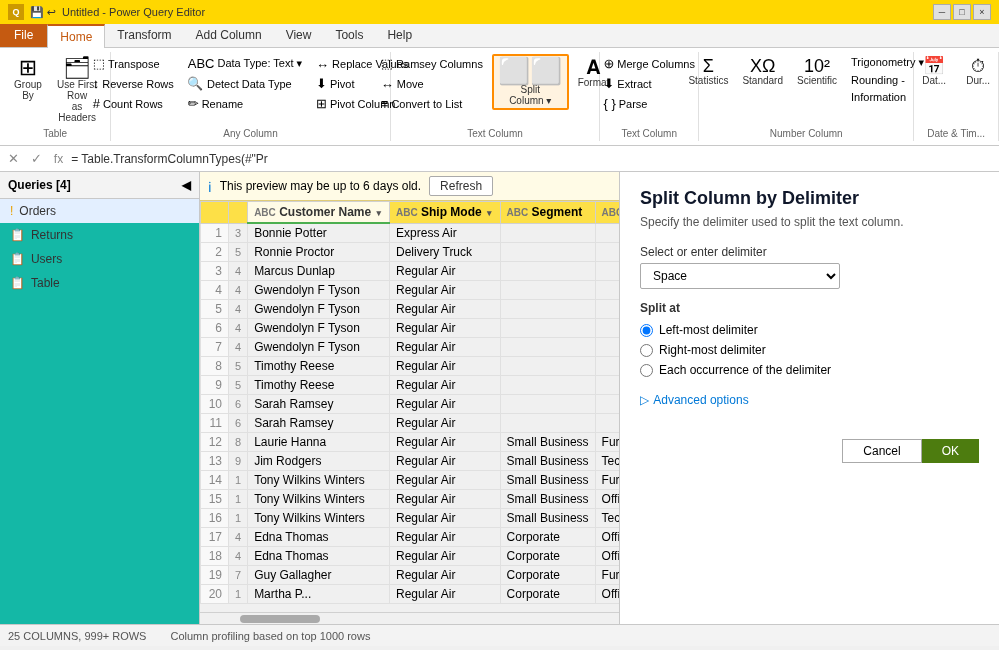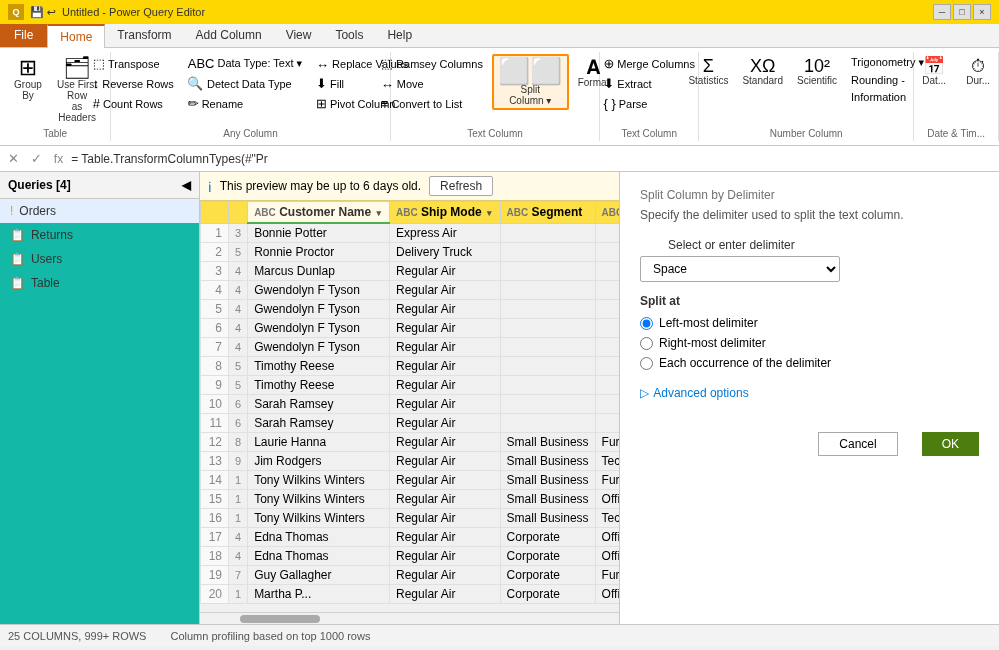--- a/index.html
+++ b/index.html
@@ -219,35 +219,34 @@
     .right-panel {
       width: 380px;
       background: white;
       border-left: 1px solid #c8c8c8;
       display: flex;
       flex-direction: column;
       padding: 16px 20px;
       overflow-y: auto;
     }
     .panel-title {
-      font-size: 12px;
-      font-weight: 400;
-      color: #737373;
+      font-size: 18px;
+      font-weight: 700;
+      color: #0f172a;
       margin-bottom: 6px;
     }
     .panel-subtitle {
       font-size: 12px;
       color: #555;
       margin-bottom: 16px;
     }
     .panel-label {
       font-size: 12px;
       color: #333;
       margin-bottom: 4px;
-      margin-left: 28px;
     }
     .panel-select {
       width: 200px;
       padding: 4px 8px;
       border: 1px solid #aaa;
       border-radius: 2px;
       font-size: 12px;
       background: white;
       margin-bottom: 12px;
     }
@@ -373,21 +372,21 @@
           <span>Rename</span>
         </div>
       </div>
       <div class="ribbon-col">
         <div class="ribbon-btn-small">
           <span class="small-icon">↔</span>
           <span>Replace Values</span>
         </div>
         <div class="ribbon-btn-small">
           <span class="small-icon">⬇</span>
-          <span>Fill</span>
+          <span>Pivot</span>
         </div>
         <div class="ribbon-btn-small">
           <span class="small-icon">⊞</span>
           <span>Pivot Column</span>
         </div>
       </div>
     </div>
     <div class="ribbon-group-label">Any Column</div>
   </div>
 
@@ -771,21 +770,21 @@
         <input type="radio" name="splitAt" style="">
         <span>Each occurrence of the delimiter</span>
       </label>
     </div>
 
     <div class="advanced-toggle">
       <span>▷</span>
       <span>Advanced options</span>
     </div>
 
-    <div style="display:flex; justify-content:flex-end; gap:24px; margin-top:20px;">
+    <div style="display:flex; justify-content:flex-end; gap:0; margin-top:20px;">
       <button style="padding:4px 20px; background:white; border:1px solid #aaa; cursor:pointer; font-size:12px;">Cancel</button>
       <button style="padding:4px 20px; background:#4d7c0f; color:white; border:none; cursor:pointer; font-size:12px;">OK</button>
     </div>
   </div>
 
 </div>
 
 <div class="status-bar">
   <span>25 COLUMNS, 999+ ROWS</span>
   <span>Column profiling based on top 1000 rows</span>

